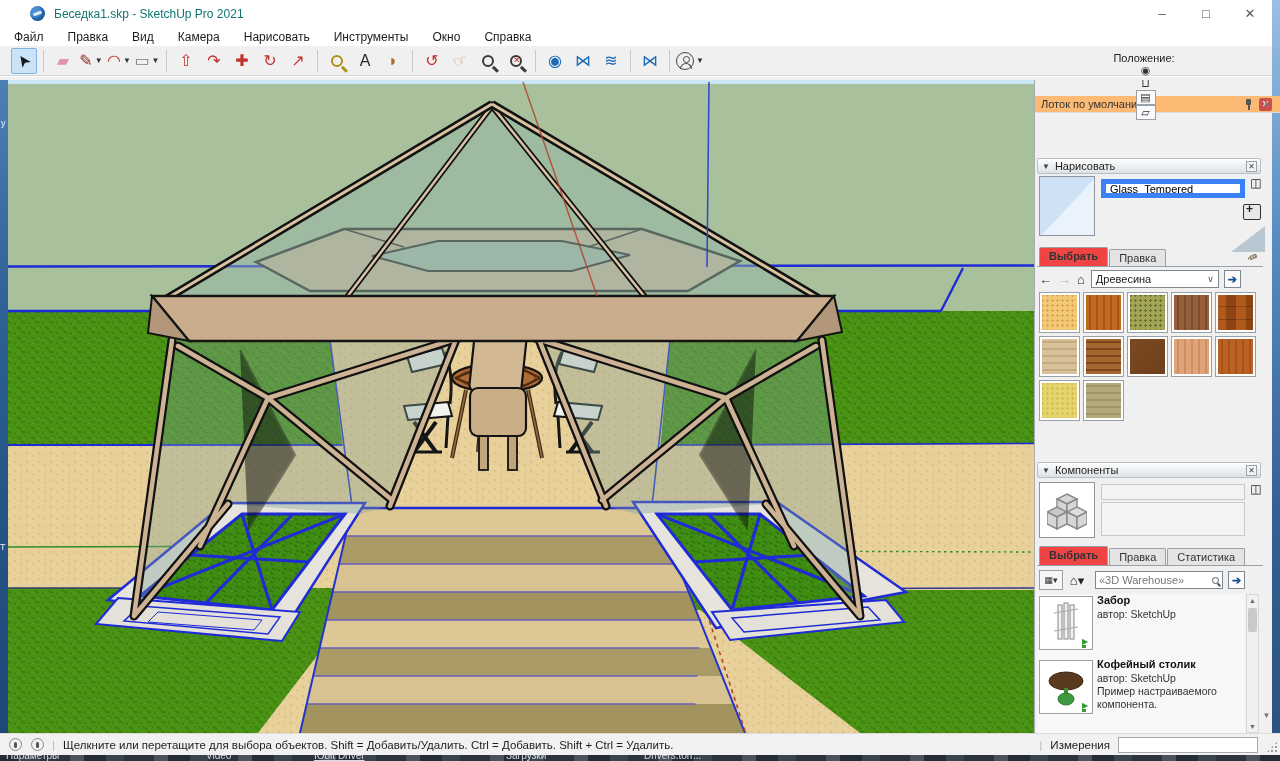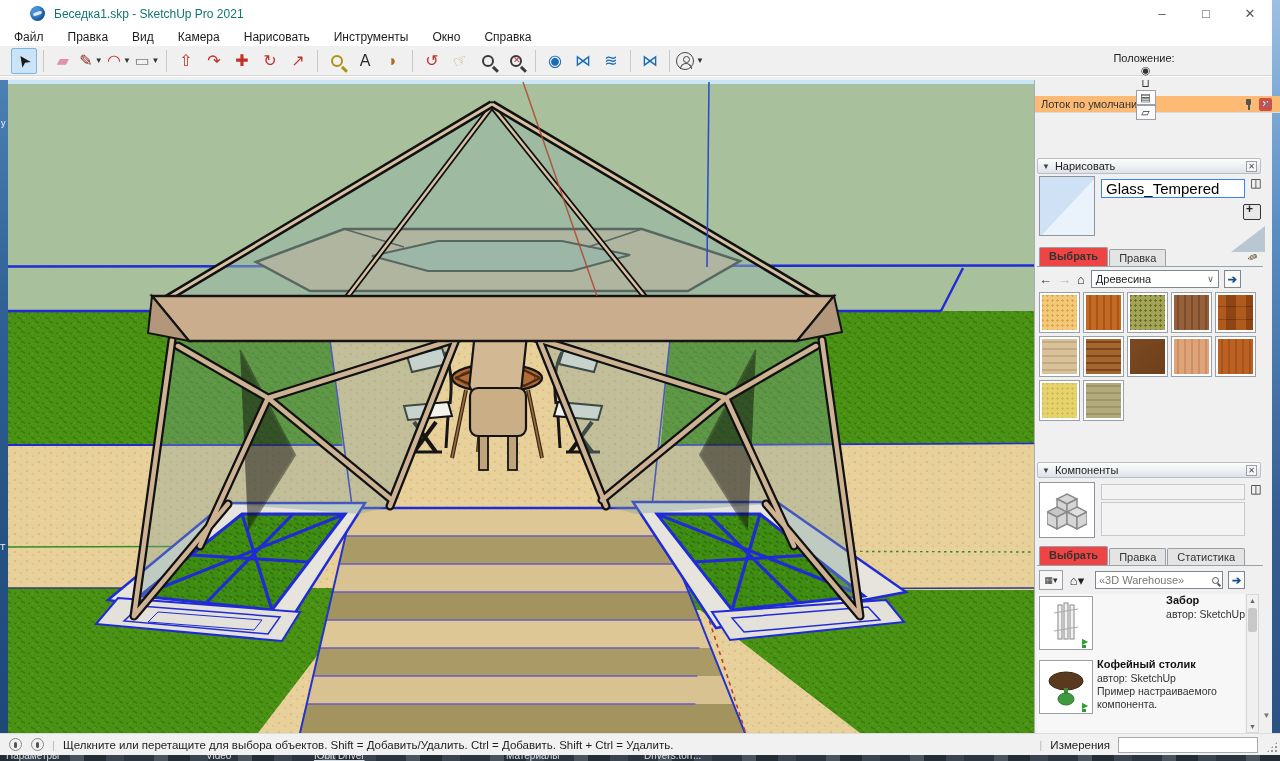--- a/index.html
+++ b/index.html
@@ -54,21 +54,21 @@
   .pos-btn.framed { border:1px solid #9aa0a8; background:#fbfbfb; }
   .scroll-up, .scroll-dn { position:absolute; left:226px; width:11px; height:11px; color:#777; font-size:8px; text-align:center; line-height:11px; }
 
   .sec-head { position:absolute; left:2px; width:224px; height:16px; background:linear-gradient(180deg,#fdfdfd,#dde2e8); border:1px solid #b9bdc4; border-radius:2px; display:flex; align-items:center; }
   .sec-tri { font-size:8px; color:#444; margin:0 5px 0 4px; }
   .sec-title { font-size:11px; color:#1d1d1d; }
   .sec-close { position:absolute; right:3px; top:2px; width:11px; height:11px; border:1px solid #9aa0a8; background:#f4f4f4; font-size:8px; line-height:10px; text-align:center; color:#444; }
 
   .mat-preview { position:absolute; left:4px; top:96px; width:56px; height:60px; border:1px solid #8f959c; background:#cfe2f5; overflow:hidden; }
   .mat-preview::after { content:""; position:absolute; left:0; top:0; border-style:solid; border-width:0 0 60px 56px; border-color:transparent transparent #eaf2fb transparent; }
-  .mat-name { position:absolute; left:66px; top:99px; width:144px; height:19px; border:1px solid #3b82f6; background:#fff; font-size:15px; padding:2px 4px; font-family:"Liberation Sans",sans-serif; }
+  .mat-name { position:absolute; left:66px; top:99px; width:144px; height:19px; border:5px solid #3b82f6; background:#fff; font-size:11px; padding:2px 4px; font-family:"Liberation Sans",sans-serif; }
   .icon-split { position:absolute; left:214px; top:96px; width:14px; height:16px; font-size:12px; color:#222; text-align:center; }
   .icon-newmat { position:absolute; left:208px; top:124px; width:18px; height:16px; border:1.5px solid #333; border-radius:2px; background:#e8e8e8; }
   .icon-newmat::after { content:"+"; position:absolute; left:2px; top:-3px; font-size:12px; font-weight:bold; color:#222; }
   .mat-sample-tri { position:absolute; left:196px; top:146px; width:0; height:0; border-style:solid; border-width:0 0 26px 34px; border-color:transparent transparent #b9c7d2 transparent; }
   .tabs { position:absolute; display:flex; align-items:flex-end; }
   .tab { height:17px; padding:2px 9px 0; font-size:11px; border:1px solid #9aa0a8; border-bottom:none; background:#e4e4e4; color:#333; margin-right:1px; border-radius:2px 2px 0 0; }
   .tab.active { background:#ef4444; height:19px; font-weight:bold; }
   .tabs-rule { position:absolute; left:2px; width:226px; height:1px; background:#9aa0a8; }
   .eyedrop { position:absolute; left:212px; font-size:12px; color:#5a4a22; transform:rotate(115deg); }
 
@@ -86,21 +86,21 @@
   .comp-field1 { position:absolute; left:66px; top:404px; width:144px; height:16px; border:1px solid #c6c9cd; background:#f3f3f3; }
   .comp-field2 { position:absolute; left:66px; top:422px; width:144px; height:34px; border:1px solid #c6c9cd; background:#f3f3f3; }
   .comp-controls { position:absolute; left:4px; top:490px; display:flex; align-items:center; }
   .grid-btn { width:24px; height:20px; border:1px solid #9aa0a8; background:#f6f6f6; font-size:9px; color:#333; text-align:center; line-height:19px; }
   .home-btn { width:28px; height:20px; border:1px solid transparent; font-size:13px; color:#222; text-align:center; line-height:19px; }
   .search-box { width:128px; height:18px; border:1px solid #7f8790; background:#fff; display:flex; align-items:center; padding:0 3px; margin-left:4px; }
   .search-text { flex:1; font-size:11px; color:#777; }
   .mini-zoom { position:relative; width:7px; height:7px; border:1.5px solid #555; border-radius:50%; }
   .mini-zoom::after { content:""; position:absolute; left:5px; top:5px; width:1.5px; height:4px; background:#555; transform:rotate(-45deg); }
   .comp-list { position:absolute; left:2px; top:514px; width:208px; height:139px; background:#f7f7f7; overflow:hidden; }
-  .comp-item { display:flex; margin-bottom:8px;justify-content:space-between; }
+  .comp-item { display:flex; margin-bottom:8px; }
   .comp-thumb { width:54px; height:54px; border:1px solid #9aa0a8; background:#fff; position:relative; flex:none; margin:2px 4px 0 2px; }
   .comp-badge { position:absolute; right:0; bottom:0; width:11px; height:11px; background:#fff; }
   .comp-badge::after { content:"▶"; position:absolute; left:1px; top:-1px; font-size:8px; color:#2f9e2f; }
   .comp-badge::before { content:""; position:absolute; left:1px; top:7px; width:4px; height:3px; background:#2f9e2f; }
   .comp-text { font-size:10.5px; line-height:1.25; color:#333; }
   .comp-title { font-weight:bold; font-size:11px; color:#111; }
   .list-scroll { position:absolute; left:211px; top:514px; width:13px; height:139px; background:#f0f0f0; border:1px solid #d8d8d8; }
   .ls-arrow { position:absolute; left:0; width:11px; height:11px; color:#666; font-size:7px; text-align:center; line-height:11px; background:#f0f0f0; }
   .ls-thumb { position:absolute; left:1px; top:13px; width:9px; height:24px; background:#c9c9c9; border-radius:2px; }
 
@@ -555,16 +555,16 @@
       <span class="sb-meas-label">Измерения</span>
       <input class="sb-meas-input" value="" style="">
     </div>
     <div class="grip"></div>
   </div>
 
   <div class="taskbar" id="taskbar">
       <span class="tb-label" style="left: 6px;">Параметры</span>
       <span class="tb-label" style="left: 206px;">Video</span>
       <span class="tb-label" style="left: 314px; text-decoration: underline;">IObit Driver</span>
-      <span class="tb-label" style="left: 506px;">Материалы</span>
+      <span class="tb-label" style="left: 506px;">Загрузки</span>
       <span class="tb-label" style="left: 644px;">Drivers.torr...</span>
     </div>
 </div>
 
 </body></html>

